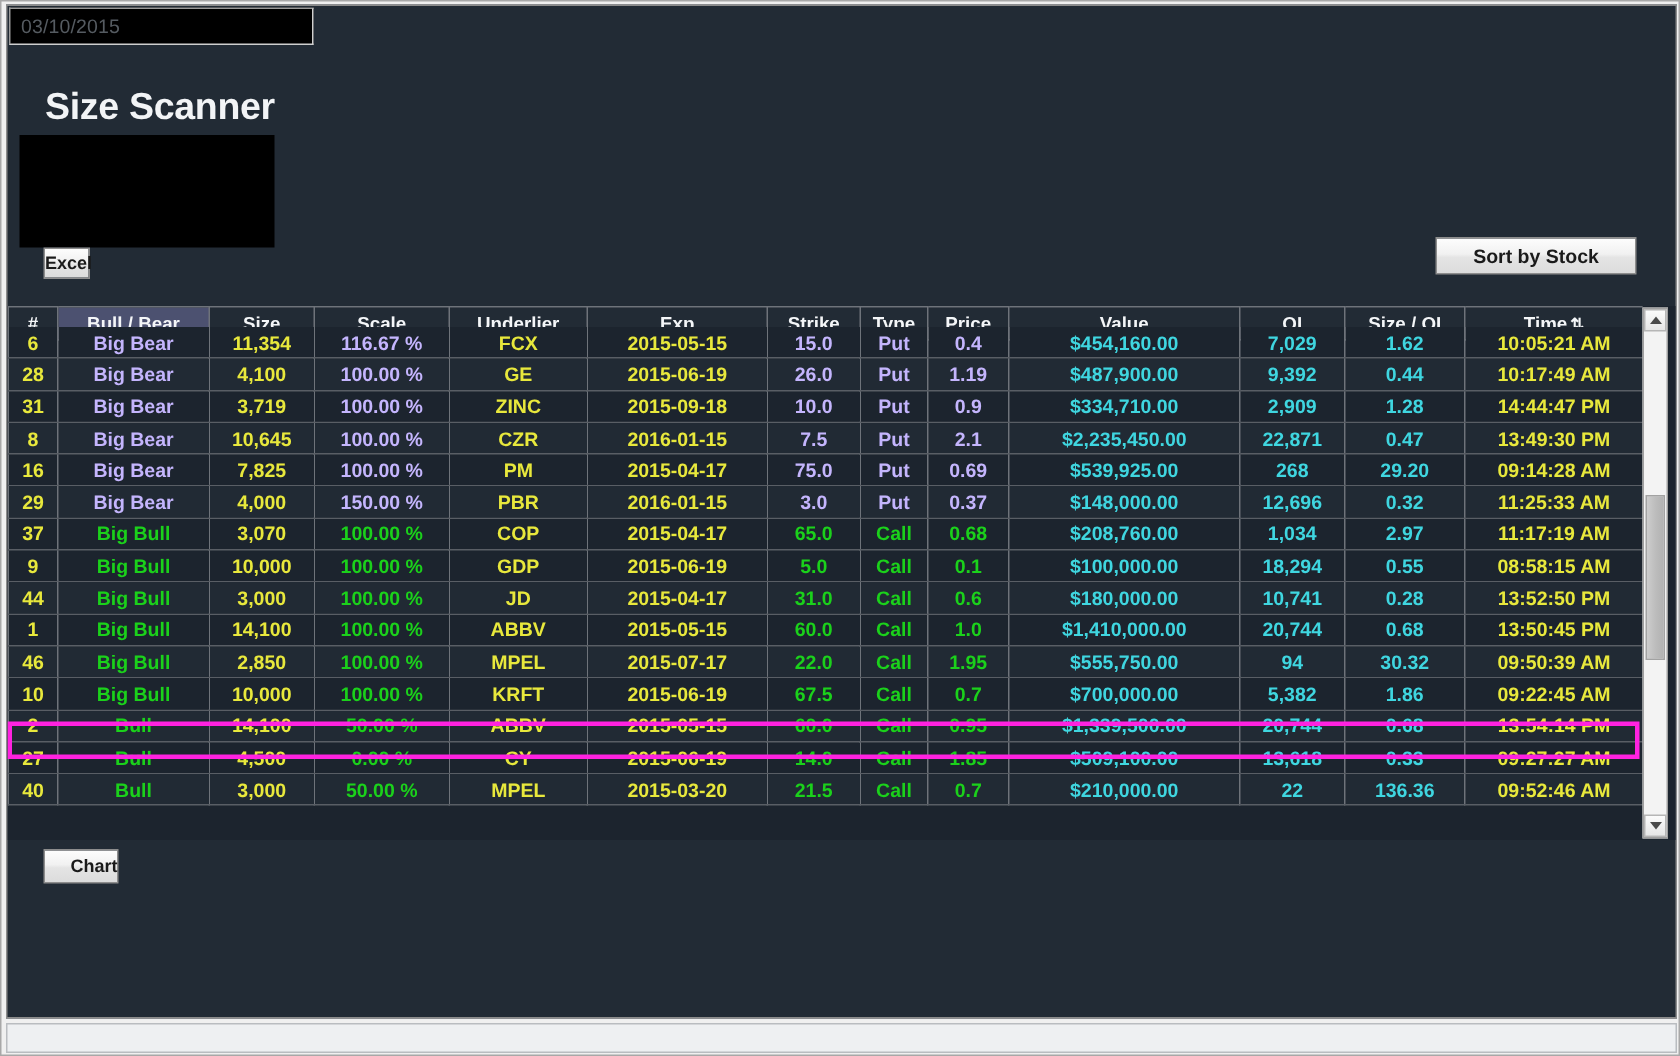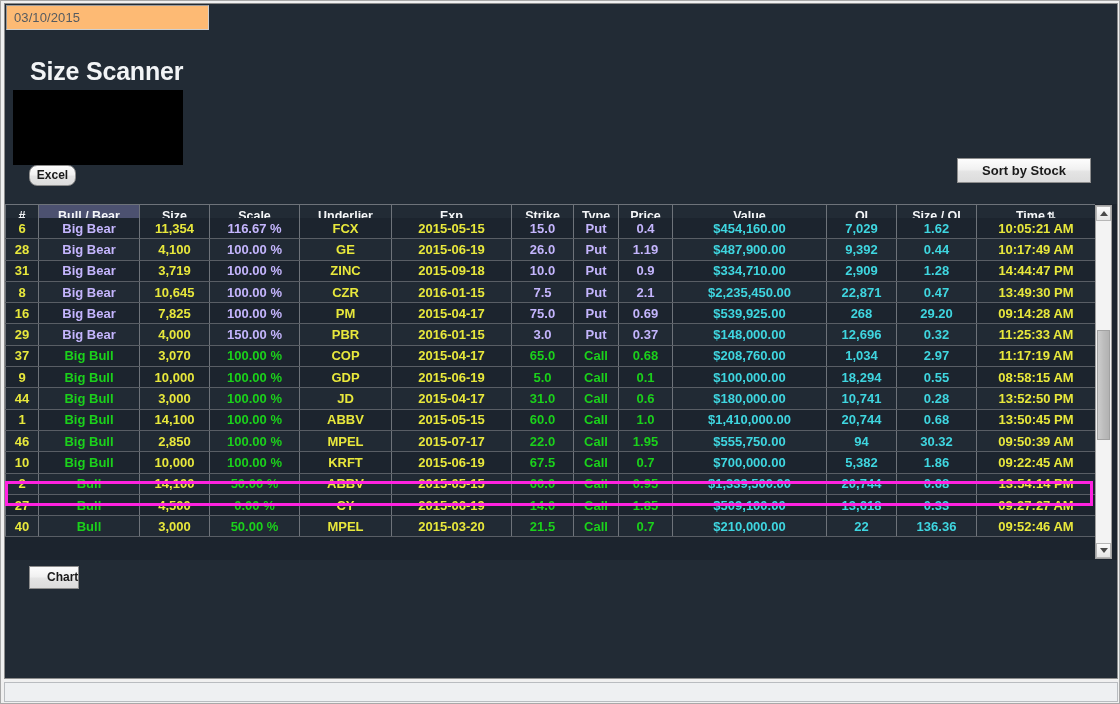--- a/index.html
+++ b/index.html
@@ -35,21 +35,21 @@
     width: 1114px; height: 20px;
     background: #eef0f2;
     border: 1px solid #b9bcc0;
   }
 
   
   #date-field {
     position: absolute;
     left: 1px; top: 1px;
     width: 203px; height: 25px;
-    background: #fdba74;
+    background: #000000;
     border: 1px solid #cfcfcf;
     border-top-color: #9a9a9a;
     border-left-color: #9a9a9a;
     color: #555b61;
     font-size: 13px;
     line-height: 23px;
     padding-left: 7px;
     letter-spacing: 0.1px;
   }
 
@@ -78,21 +78,21 @@
     border: 1px solid #8d8d8d;
     color: #1a1a1a;
     font-size: 12px;
     font-weight: bold;
     text-align: center;
     cursor: default;
     padding: 0;
     font-family: "Liberation Sans", sans-serif;
   }
 
-  #excel-button { left: 24px; top: 161px; width: 47px; height: 21px; line-height: 19px; border-radius: 8px; }
+  #excel-button { left: 24px; top: 161px; width: 31px; height: 21px; line-height: 19px; }
   #chart-button { left: 24px; top: 562px; width: 50px; height: 23px; line-height: 21px; padding-left: 17px; }
   #sort-by-stock-button {
     left: 952px; top: 154px; width: 134px; height: 25px;
     line-height: 23px; font-size: 13px;
   }
 
   
   #grid {
     position: absolute;
     left: 0px; top: 200px;

